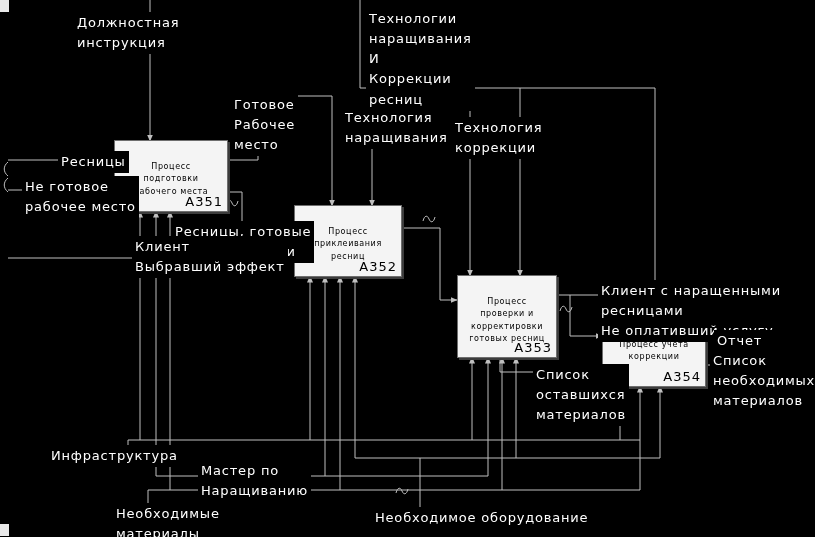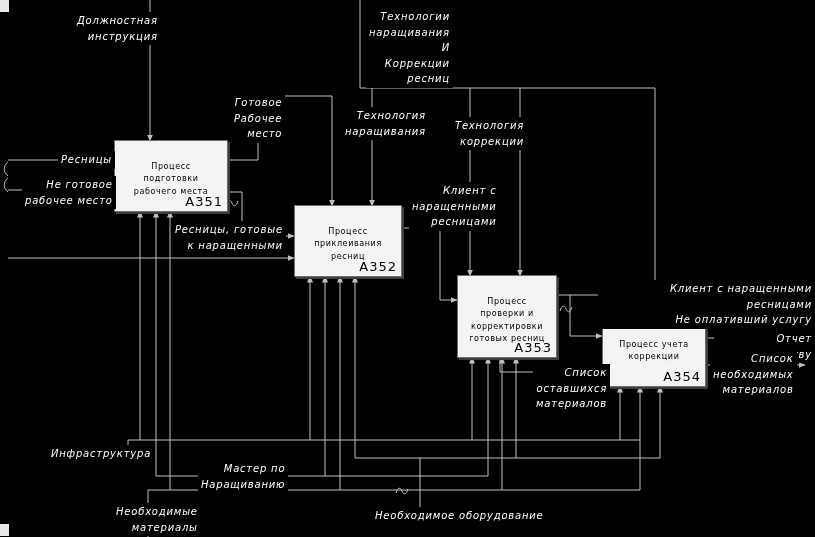--- a/index.html
+++ b/index.html
@@ -1,20 +1,20 @@
 <!DOCTYPE html>
 <html><head>
 <meta charset="utf-8">
 <style>
   html,body{margin:0;padding:0;background:#000;}
   .stage{position:relative;width:815px;height:537px;background:#000;overflow:hidden;
          font-family:"DejaVu Sans",sans-serif;}
   .stage svg{position:absolute;left:0;top:0;}
-  .chip{position:absolute;background:#000;color:#fff;font-size:10px;line-height:1.55;
-        letter-spacing:0.8px;white-space:pre-line;text-align:right;padding:1px 3px;z-index:3;font-style:italic;}
+  .chip{position:absolute;background:#000;color:#fff;font-size:13px;line-height:1.55;
+        letter-spacing:0.8px;white-space:pre-line;text-align:left;padding:1px 3px;z-index:3;}
   .pbox{position:absolute;background:#f4f4f4;border:1px solid #6e6e6e;color:#000;
         box-shadow:2px 2px 0 #3c3c3c;z-index:2;}
   .ptitle{font-size:8px;letter-spacing:0.6px;text-align:center;white-space:pre-line;
           padding-top:20px;line-height:1.55;}
   .pcode{position:absolute;right:4px;bottom:2px;font-size:13px;letter-spacing:1px;}
   .corner{position:absolute;background:#e9e9e9;width:9px;height:12px;z-index:1;}
 </style>
 </head>
 <body>
 
@@ -132,25 +132,24 @@
   <div class="chip" style="left:231px;top:94px;">Готовое
 Рабочее
 место</div>
   <div class="chip" style="left:342px;top:107px;">Технология
 наращивания</div>
   <div class="chip" style="left:452px;top:117px;">Технология
 коррекции</div>
   <div class="chip" style="left:34px;top:151px;margin-left:24px;">Ресницы</div>
   <div class="chip" style="left:22px;top:176px;">Не готовое
 рабочее место</div>
-  <div class="chip" style="left:409px;top:182px;">Клиент с
-наращенными
-ресницами</div>
   <div class="chip" style="left:172px;top:221px;">Ресницы, готовые
 к наращенными</div>
+  <div class="chip" style="left:132px;top:236px;">Клиент
+Выбравший эффект</div>
   <div class="chip" style="left:598px;top:280px;">Клиент с наращенными ресницами
 Не оплативший услугу</div>
   <div class="chip" style="left:714px;top:330px;">Отчет руководству</div>
   <div class="chip" style="left:710px;top:350px;">Список
 необходимых
 материалов</div>
   <div class="chip" style="left:533px;top:364px;">Список
 оставшихся
 материалов</div>
   <div class="chip" style="left:48px;top:445px;">Инфраструктура</div>

